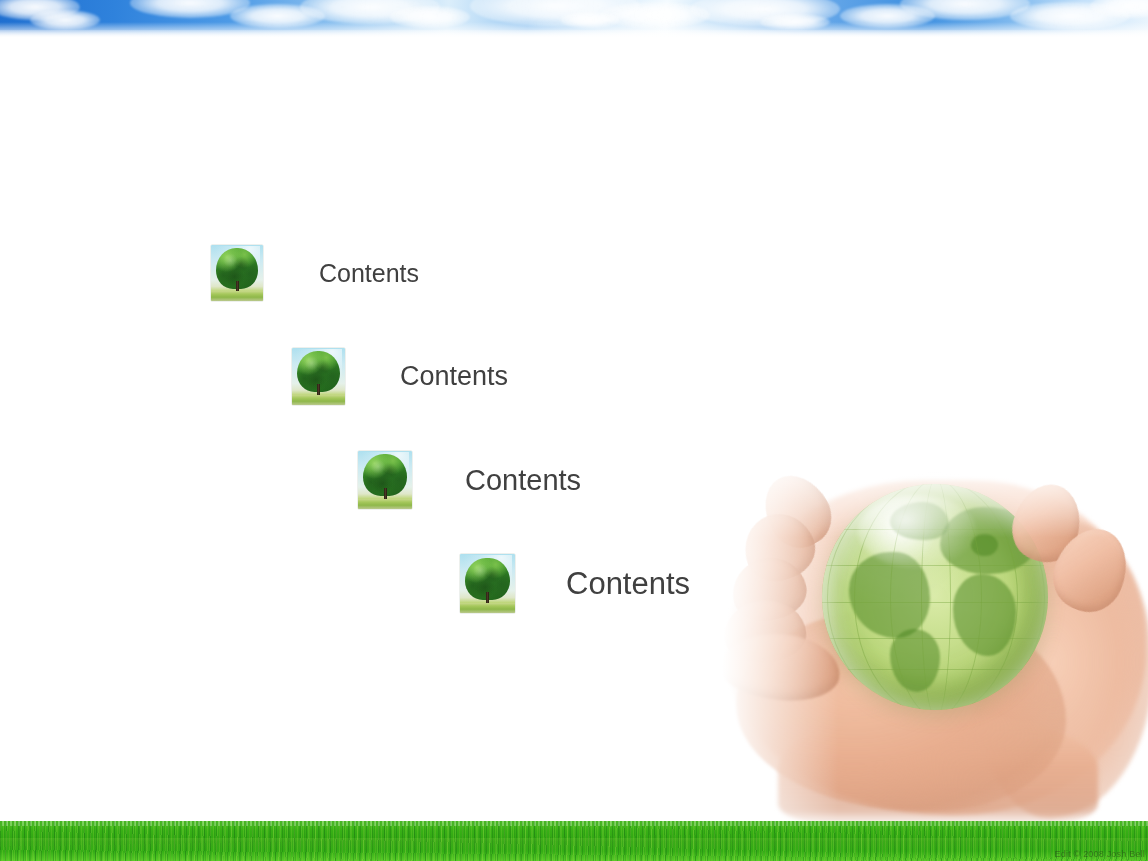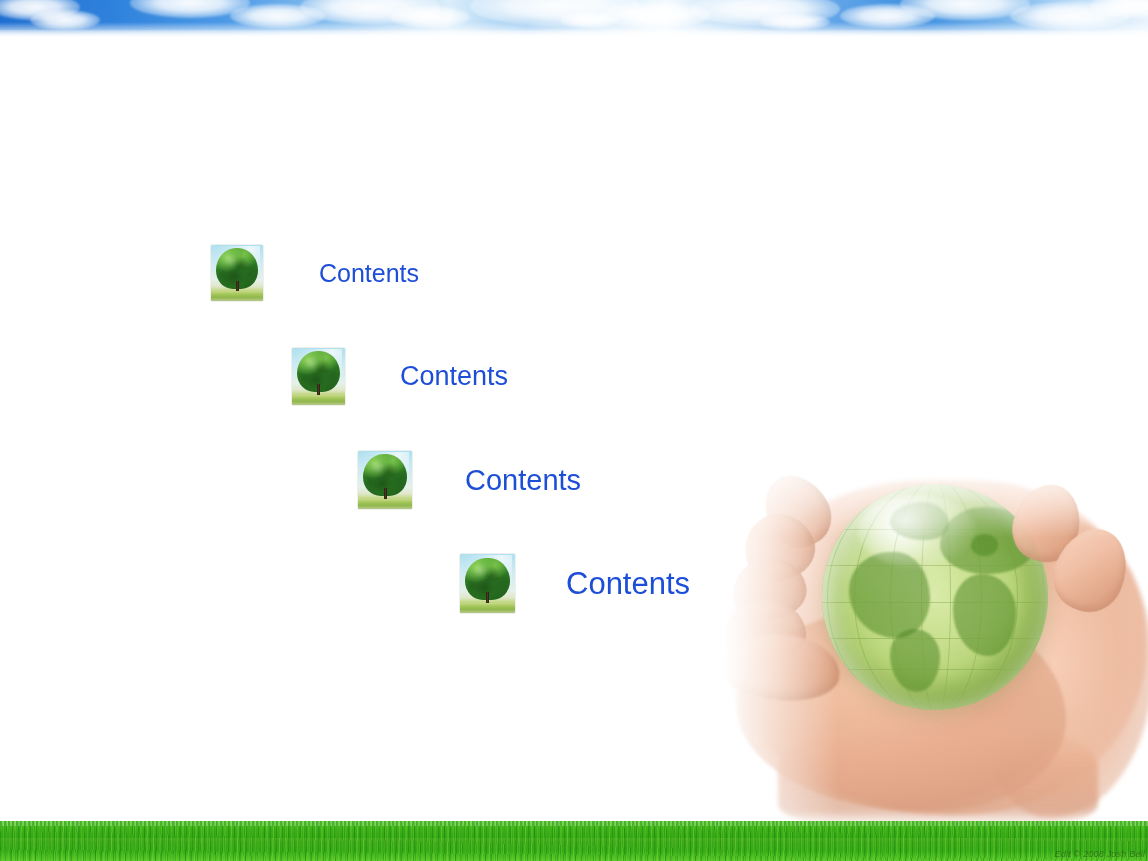--- a/index.html
+++ b/index.html
@@ -176,21 +176,21 @@
     bottom: 0;
     width: 100%;
     height: 17%;
     background: linear-gradient(to bottom,
       #c7d88a 0%,
       #a6c85c 30%,
       #8fb84a 62%,
       #bac98c 100%);
   }
   .row .label {
-    color: #1d4ed8;
+    color: #404040;
     font-family: "Liberation Sans", sans-serif;
     font-weight: normal;
     white-space: nowrap;
     user-select: none;
   }
 
   
   #row-0 { left: 211px; top: 245px; }
   #row-0 .tree  { width: 52px; height: 56px; }
   #row-0 .label { font-size: 25px; margin-left: 56px; }
@@ -409,21 +409,20 @@
     position: absolute;
     right: 3px;
     bottom: 1px;
     font-family: "Liberation Sans", sans-serif;
     font-size: 9px;
     line-height: 11px;
     color: rgba(40,70,24,0.55);
     letter-spacing: 0.2px;
     white-space: nowrap;
     user-select: none;
-    font-style: italic;
   }
 </style>
 </head>
 <body>
 
 <div id="slide">
 
   <div class="sky-band">
     <div class="cloud c1"></div>
     <div class="cloud c2"></div>

